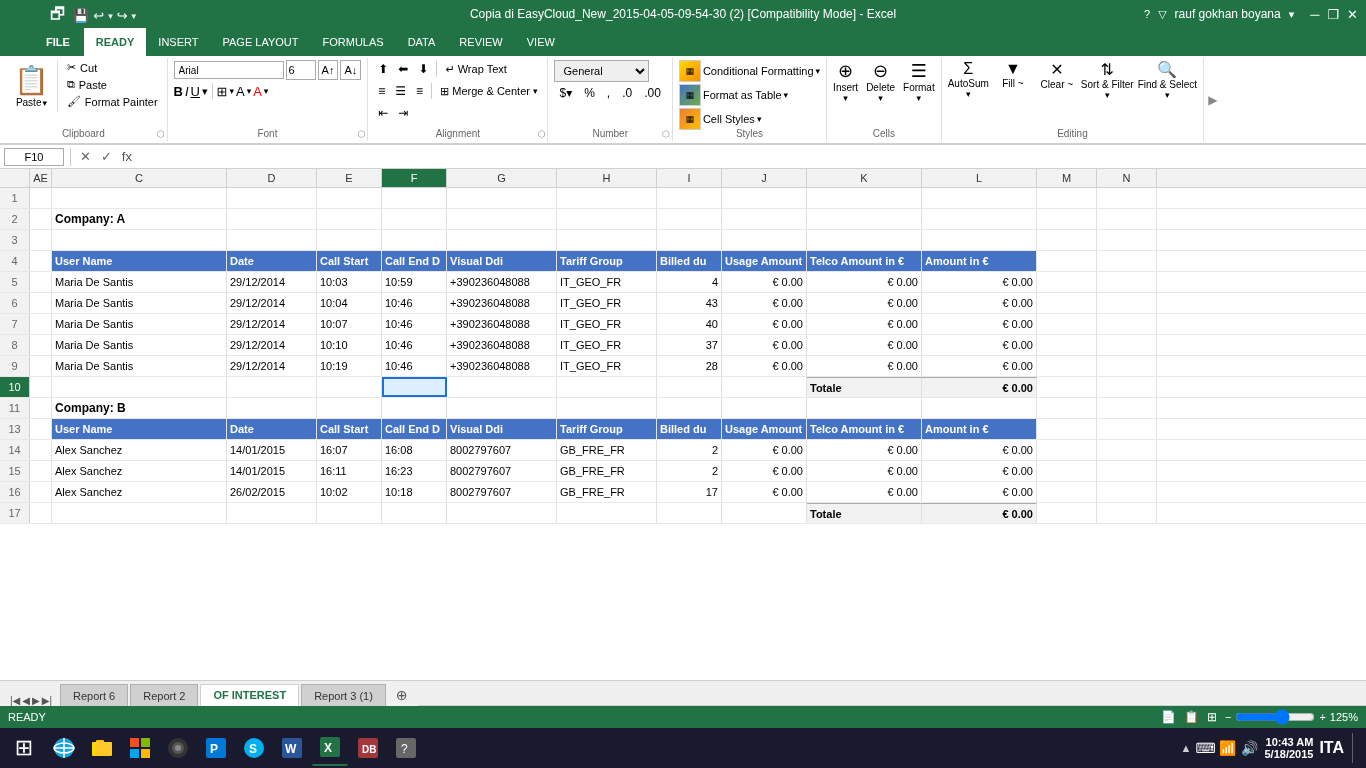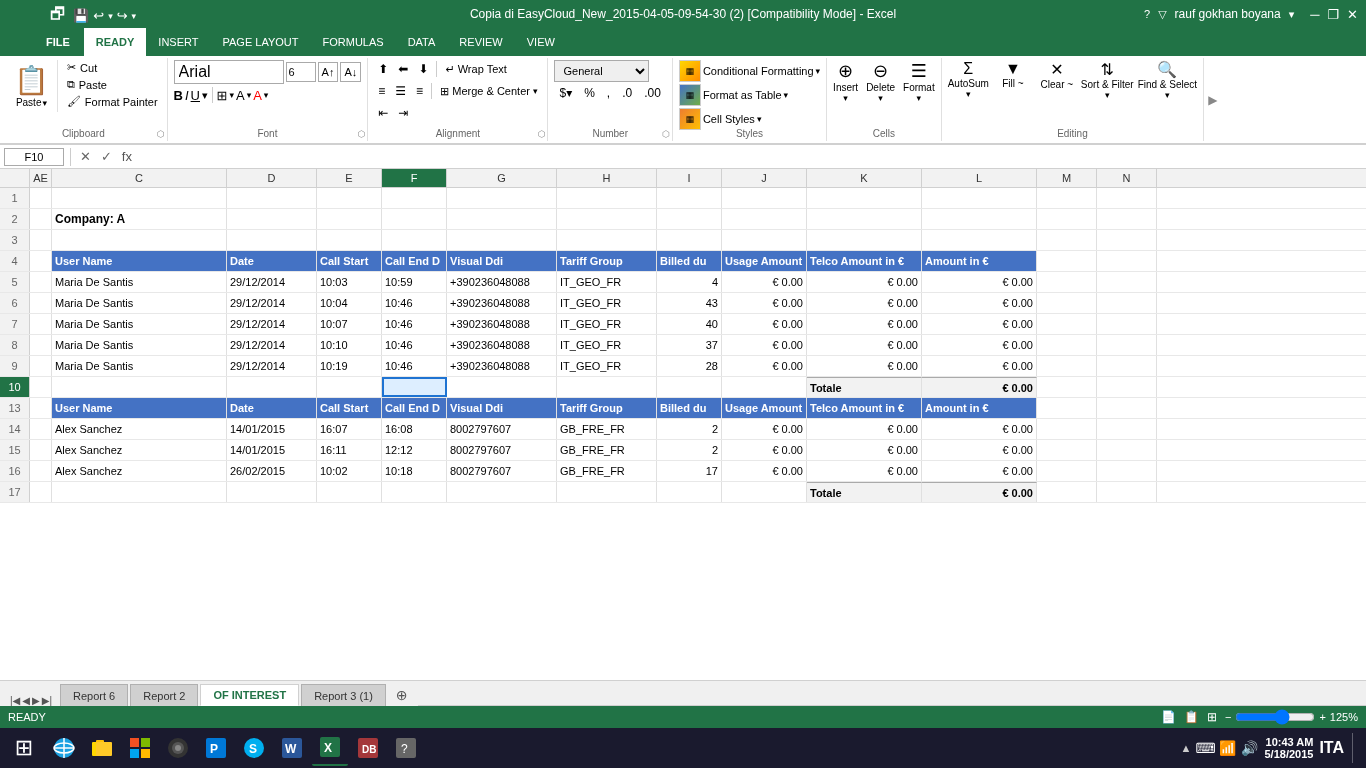--- a/index.html
+++ b/index.html
@@ -108,23 +108,23 @@
     .clipboard-btns { display: flex; flex-direction: column; gap: 2px; }
     .clip-btn { display: flex; align-items: center; gap: 4px; cursor: pointer; padding: 1px 3px; font-size: 11px; white-space: nowrap; }
 
     
     .font-group { min-width: 160px; }
     .font-row1 { display: flex; align-items: center; gap: 2px; margin-bottom: 2px; }
     .font-row2 { display: flex; align-items: center; gap: 2px; }
     .font-name-box {
       border: 1px solid #aaa;
       padding: 1px 4px;
-      font-size: 16px;
+      font-size: 10px;
       width: 110px;
-      height: 24px;
+      height: 18px;
     }
     .font-size-box {
       border: 1px solid #aaa;
       padding: 1px 2px;
       font-size: 11px;
       width: 30px;
       height: 20px;
     }
     .font-sz-btn { border: 1px solid #aaa; background: white; padding: 0 3px; font-size: 11px; cursor: pointer; height: 20px; }
     .bold-btn { font-weight: bold; border: none; background: none; cursor: pointer; font-size: 13px; }
@@ -855,20 +855,36 @@
         <div class="cell w-g"></div>
         <div class="cell w-h"></div>
         <div class="cell w-i"></div>
         <div class="cell w-j"></div>
         <div class="cell w-k totale-label" style="background:#f2f2f2;font-weight:bold;border-top:1px solid #aaa;">Totale</div>
         <div class="cell w-l totale-val right-align" style="background:#f2f2f2;font-weight:bold;border-top:1px solid #aaa;">€ 0.00</div>
         <div class="cell w-m"></div>
         <div class="cell w-n"></div>
       </div>
 
+      <div class="sheet-row">
+        <div class="row-num">11</div>
+        <div class="cell w-ae"></div>
+        <div class="cell w-c" style="font-weight:bold;font-size:12px;">Company: B</div>
+        <div class="cell w-d"></div>
+        <div class="cell w-e"></div>
+        <div class="cell w-f"></div>
+        <div class="cell w-g"></div>
+        <div class="cell w-h"></div>
+        <div class="cell w-i"></div>
+        <div class="cell w-j"></div>
+        <div class="cell w-k"></div>
+        <div class="cell w-l"></div>
+        <div class="cell w-m"></div>
+        <div class="cell w-n"></div>
+      </div>
 
 
       <div class="sheet-row">
         <div class="row-num">13</div>
         <div class="cell w-ae"></div>
         <div class="cell w-c header-cell">User Name</div>
         <div class="cell w-d header-cell">Date</div>
         <div class="cell w-e header-cell">Call Start</div>
         <div class="cell w-f header-cell">Call End D</div>
         <div class="cell w-g header-cell">Visual Ddi</div>
@@ -897,21 +913,21 @@
         <div class="cell w-m"></div>
         <div class="cell w-n"></div>
       </div>
 
       <div class="sheet-row">
         <div class="row-num">15</div>
         <div class="cell w-ae"></div>
         <div class="cell w-c">Alex Sanchez</div>
         <div class="cell w-d">14/01/2015</div>
         <div class="cell w-e">16:11</div>
-        <div class="cell w-f">12:12</div>
+        <div class="cell w-f">16:23</div>
         <div class="cell w-g">8002797607</div>
         <div class="cell w-h">GB_FRE_FR</div>
         <div class="cell w-i right-align">2</div>
         <div class="cell w-j right-align">€ 0.00</div>
         <div class="cell w-k right-align">€ 0.00</div>
         <div class="cell w-l right-align">€ 0.00</div>
         <div class="cell w-m"></div>
         <div class="cell w-n"></div>
       </div>
 

